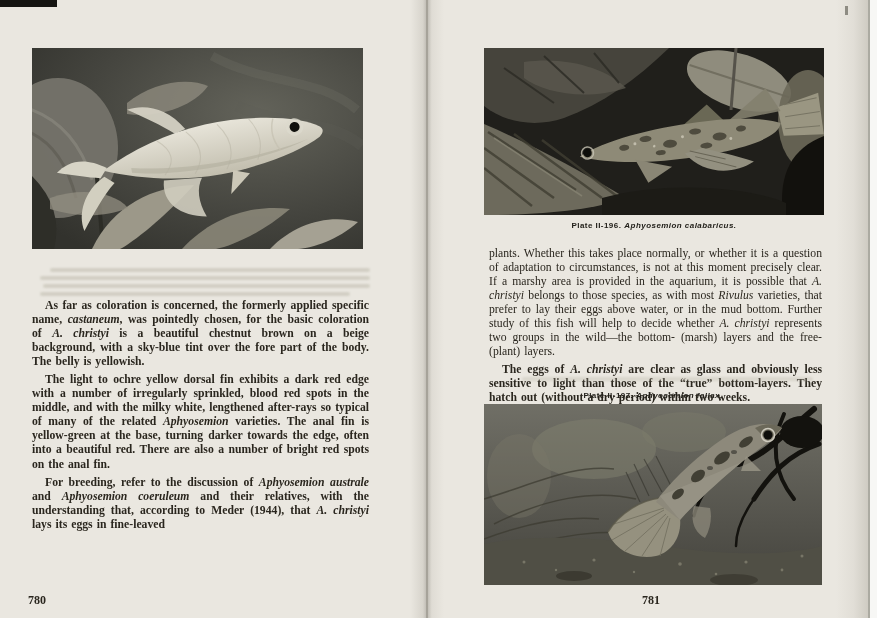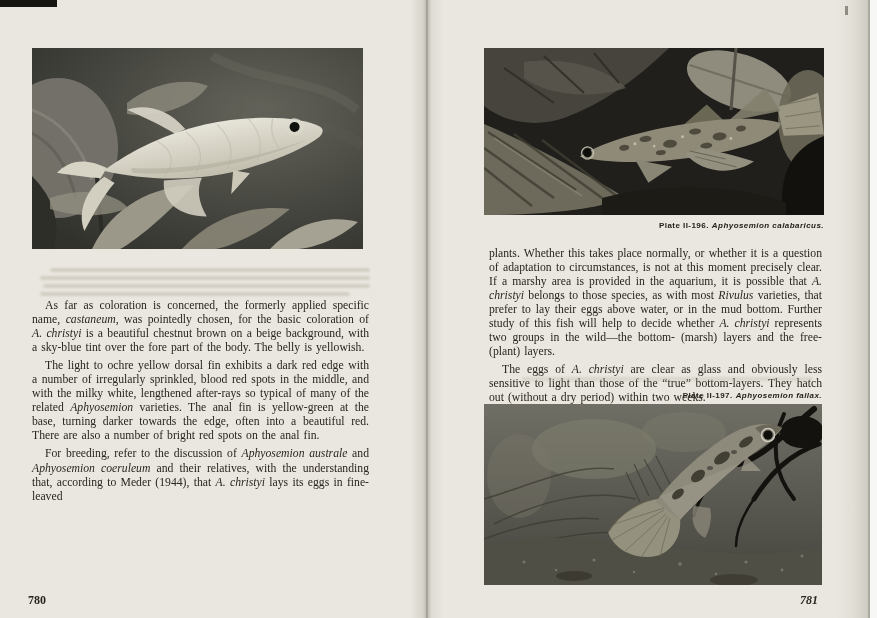--- a/index.html
+++ b/index.html
@@ -23,39 +23,39 @@
 
   
   .photo{position:absolute;overflow:hidden;background:#2a2a26;}
   #photo195{left:32px;top:48px;width:331px;height:201px;}
   #photo196{left:484px;top:48px;width:340px;height:167px;}
   #photo197{left:484px;top:404px;width:338px;height:181px;}
   .photo svg{display:block;width:100%;height:100%;}
 
   
   .caption{position:absolute;font-family:"Liberation Sans", sans-serif;font-weight:bold;
-    font-size:8px;letter-spacing:.45px;color:#23211b;text-align:right;white-space:nowrap;}
+    font-size:8px;letter-spacing:.45px;color:#23211b;text-align:center;white-space:nowrap;}
   #cap195{left:32px;top:254px;width:331px;}
   #cap196{left:484px;top:221px;width:340px;}
   #cap197{left:484px;top:391px;width:338px;}
   .caption em{font-style:italic;margin-left:3px;}
 
   
   .textcol{position:absolute;font-size:11.7px;line-height:14.05px;text-align:justify;
     color:#2a261e;word-spacing:1.1px;}
   #text-left{left:28px;top:295px;width:345px;}
   #text-right{left:485px;top:243px;width:341px;}
   .textcol p{margin:4px;}
-  .textcol p.indent{text-indent:13px;}
+  .textcol p.indent{text-indent:13px;font-weight:bold;}
   .textcol em{font-style:italic;}
 
   
   .pagenum{position:absolute;font-weight:bold;font-size:12px;color:#2a261e;}
   #pagenum-left{left:28px;top:593px;}
-  #pagenum-right{left:484px;top:593px;width:334px;text-align:right;font-style:italic;}
+  #pagenum-right{left:484px;top:593px;width:334px;text-align:center;}
 
   
   .ghost{position:absolute;filter:blur(1.1px);opacity:.45;}
   .ghost .gl{height:3.5px;background:#b5b1a1;margin-bottom:4.6px;border-radius:2px;}
   #ghost-left{left:40px;top:268px;width:330px;}
   #ghost-right{left:497px;top:377px;width:316px;opacity:.3;}
 </style>
 </head>
 <body>
 

